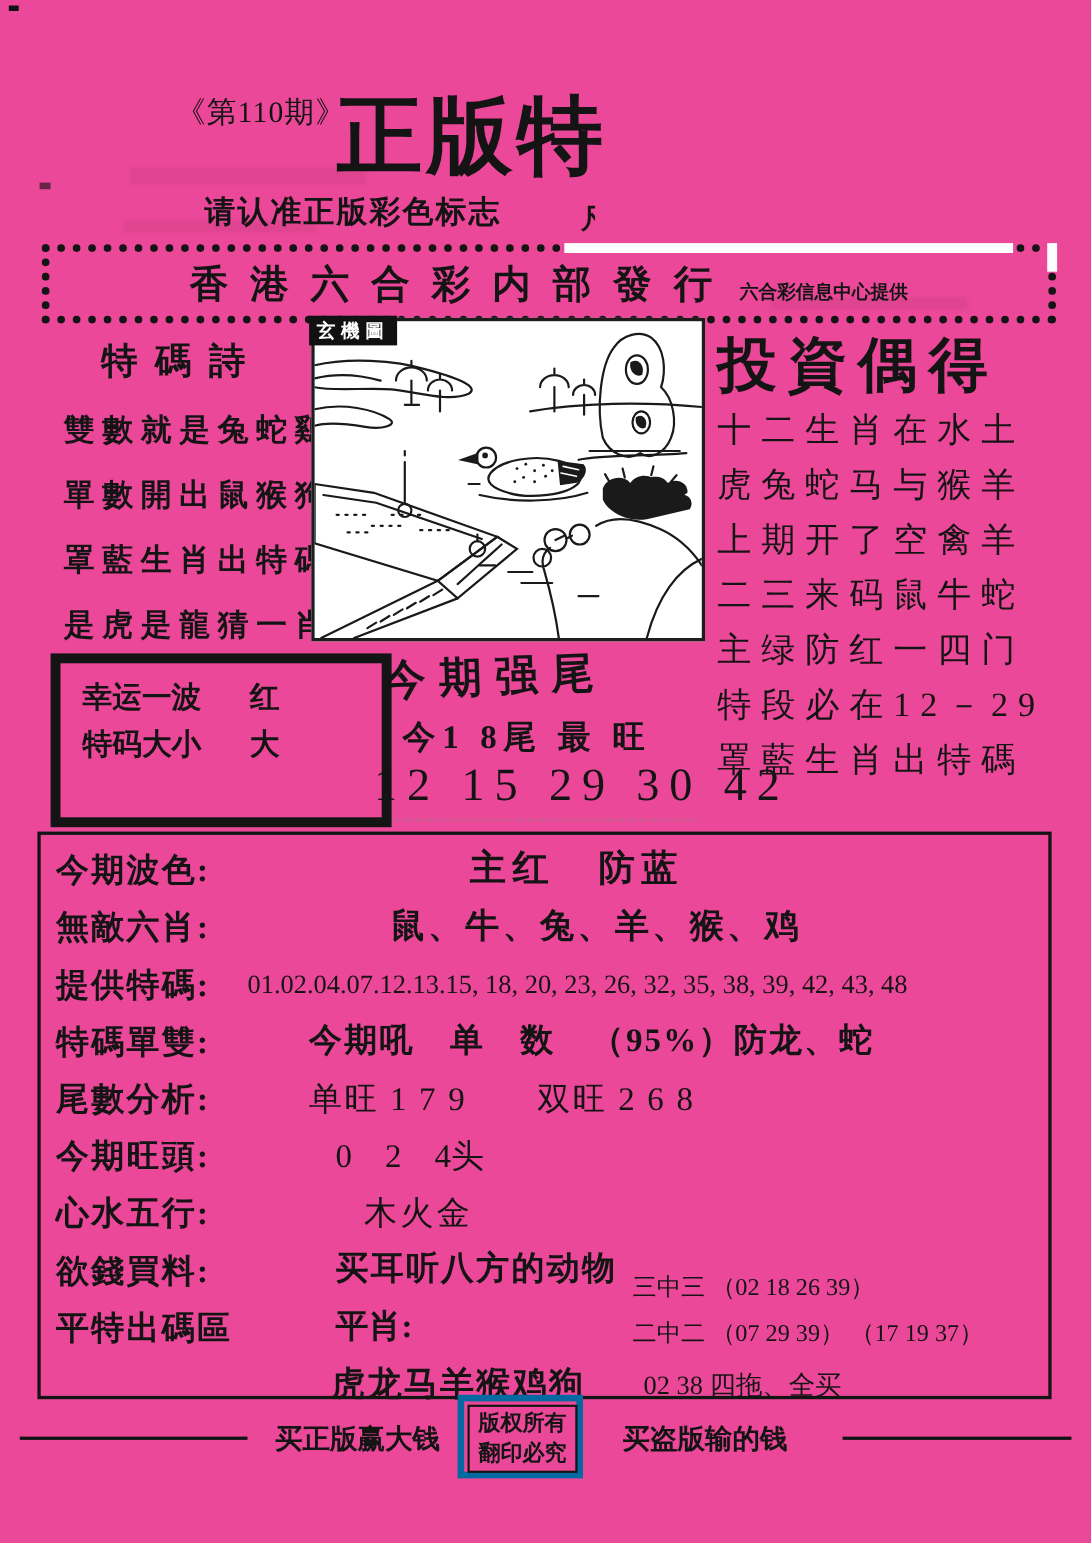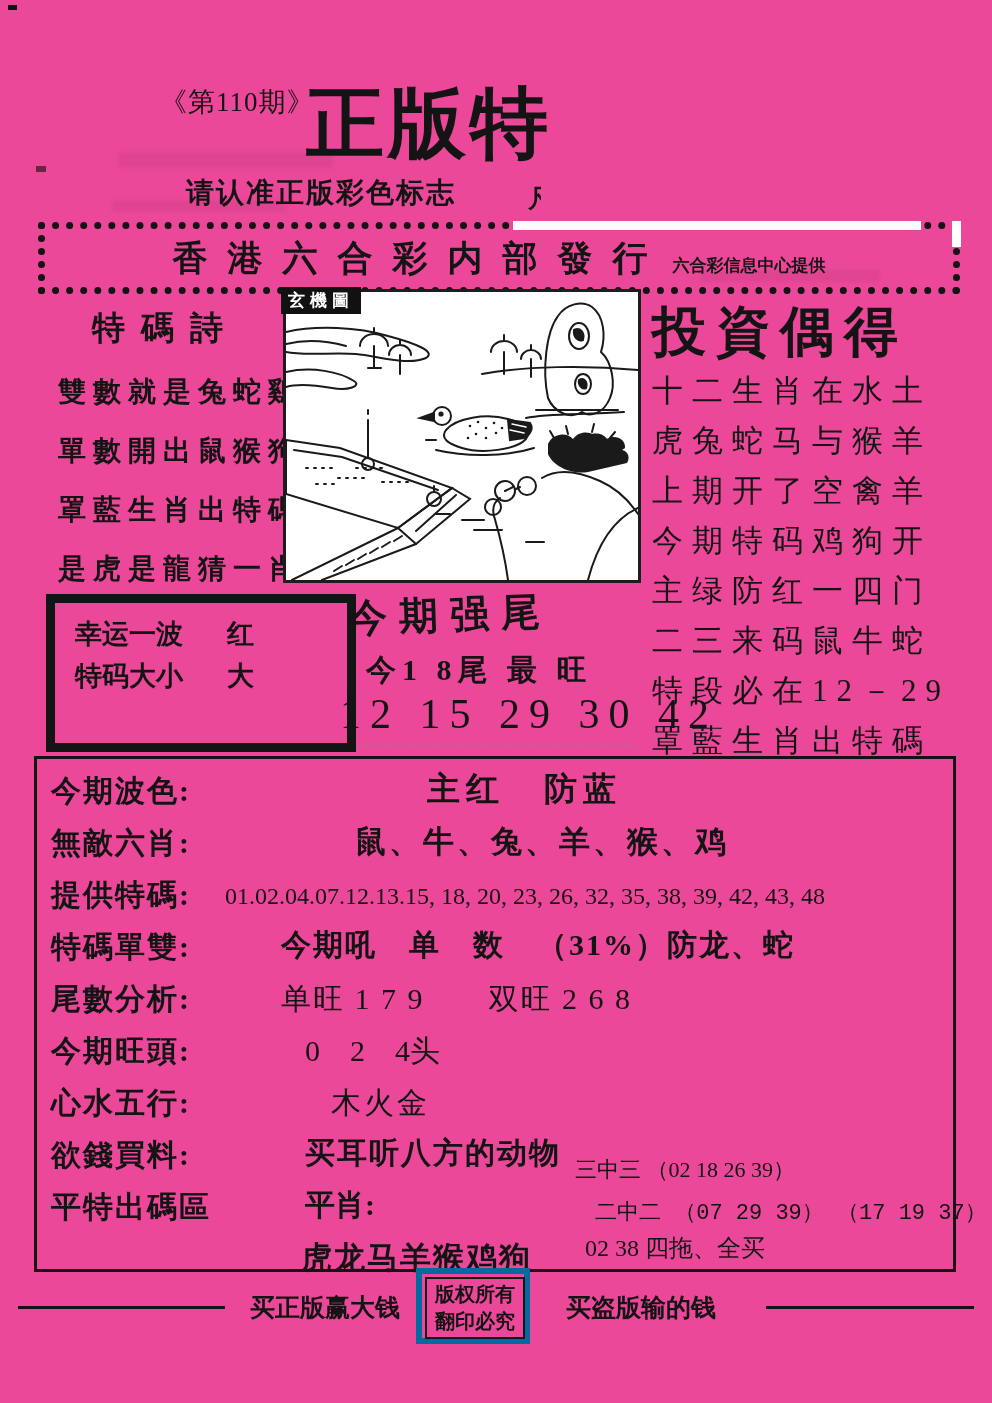--- a/index.html
+++ b/index.html
@@ -181,59 +181,58 @@
 
   <div class="abs st-title">今期强尾</div>
   <div class="abs st-line">今1  8尾 最 旺</div>
   <div class="abs st-numbers">12 15 29 30 42</div>
 
   <div class="abs inv-title">投資偶得</div>
   <div class="abs inv-lines">
     <div>十二生肖在水土</div>
     <div>虎兔蛇马与猴羊</div>
     <div>上期开了空禽羊</div>
-    <div>今期特码鸡狗开</div>
+    <div>二三来码鼠牛蛇</div>
     <div>主绿防红一四门</div>
-    <div>二三来码鼠牛蛇</div>
     <div>特段必在12－29</div>
     <div>罩藍生肖出特碼</div>
   </div>
 
   <div class="abs tbl">
     <div class="lbl" style="left:14px;top:12px;">今期波色:</div>
     <div class="val b" style="left:390px;top:8px;font-size:33px;letter-spacing:6px;">主红　防蓝</div>
 
     <div class="lbl" style="left:14px;top:64px;">無敵六肖:</div>
     <div class="val b" style="left:318px;top:62px;font-size:31px;letter-spacing:3px;">鼠、牛、兔、羊、猴、鸡</div>
 
     <div class="lbl" style="left:14px;top:116px;">提供特碼:</div>
     <div class="val" style="left:188px;top:124px;font-size:24px;">01.02.04.07.12.13.15, 18, 20, 23, 26, 32, 35, 38, 39, 42, 43, 48</div>
 
     <div class="lbl" style="left:14px;top:168px;">特碼單雙:</div>
-    <div class="val b" style="left:244px;top:166px;letter-spacing:2px;">今期吼　单　数　（31%）防龙、蛇</div>
+    <div class="val b" style="left:244px;top:166px;letter-spacing:2px;">今期吼　单　数　（95%）防龙、蛇</div>
 
     <div class="lbl" style="left:14px;top:220px;">尾數分析:</div>
     <div class="val" style="left:244px;top:220px;letter-spacing:2px;">单旺 1  7  9　　双旺 2  6  8</div>
 
     <div class="lbl" style="left:14px;top:272px;">今期旺頭:</div>
     <div class="val" style="left:268px;top:272px;">0　2　4头</div>
 
     <div class="lbl" style="left:14px;top:324px;">心水五行:</div>
     <div class="val" style="left:294px;top:324px;letter-spacing:3px;">木火金</div>
 
     <div class="lbl" style="left:14px;top:376px;">欲錢買料:</div>
     <div class="val b" style="left:268px;top:374px;letter-spacing:2px;">买耳听八方的动物</div>
     <div class="note" style="left:538px;top:396px;">三中三 （02 18 26 39）</div>
 
     <div class="lbl" style="left:14px;top:428px;">平特出碼區</div>
     <div class="val b" style="left:268px;top:426px;">平肖:</div>
-    <div class="note" style="left:558px;top:438px;font-family:Liberation Mono, monospace;">二中二 （07 29 39） （17 19 37）</div>
+    <div class="note" style="left:538px;top:438px;">二中二 （07 29 39） （17 19 37）</div>
 
     <div class="val b" style="left:264px;top:478px;font-size:31px;letter-spacing:2px;">虎龙马羊猴鸡狗</div>
-    <div class="note" style="left:548px;top:473px;font-size:24px;">02 38  四拖、全买</div>
+    <div class="note" style="left:548px;top:484px;font-size:24px;">02 38  四拖、全买</div>
   </div>
 
   <div class="abs rule" style="left:18px;top:1306px;width:207px;"></div>
   <div class="abs foot-text" style="left:250px;top:1291px;">买正版赢大钱</div>
   <div class="abs stamp">
     <div class="stamp-inner">
       <span>版权所有</span>
       <span>翻印必究</span>
     </div>
   </div>

